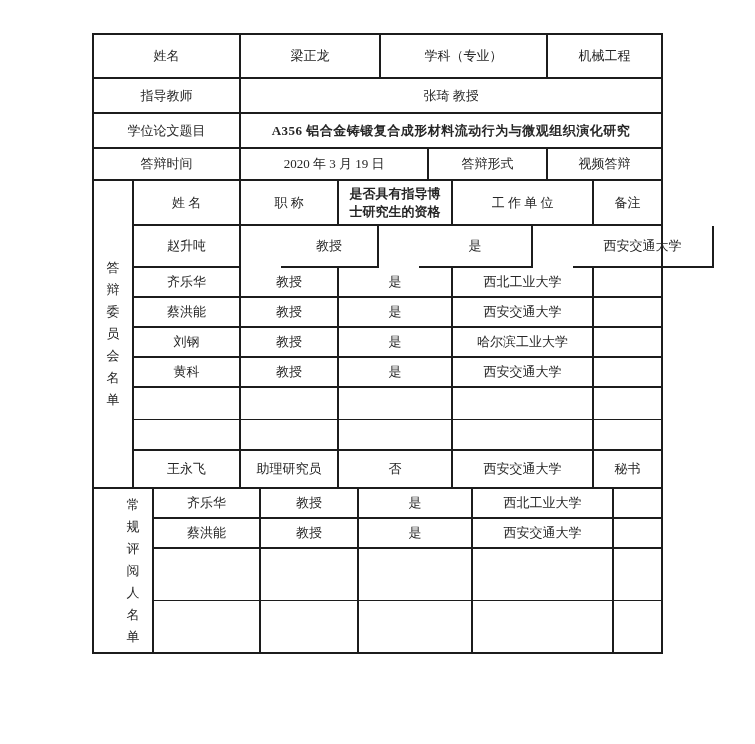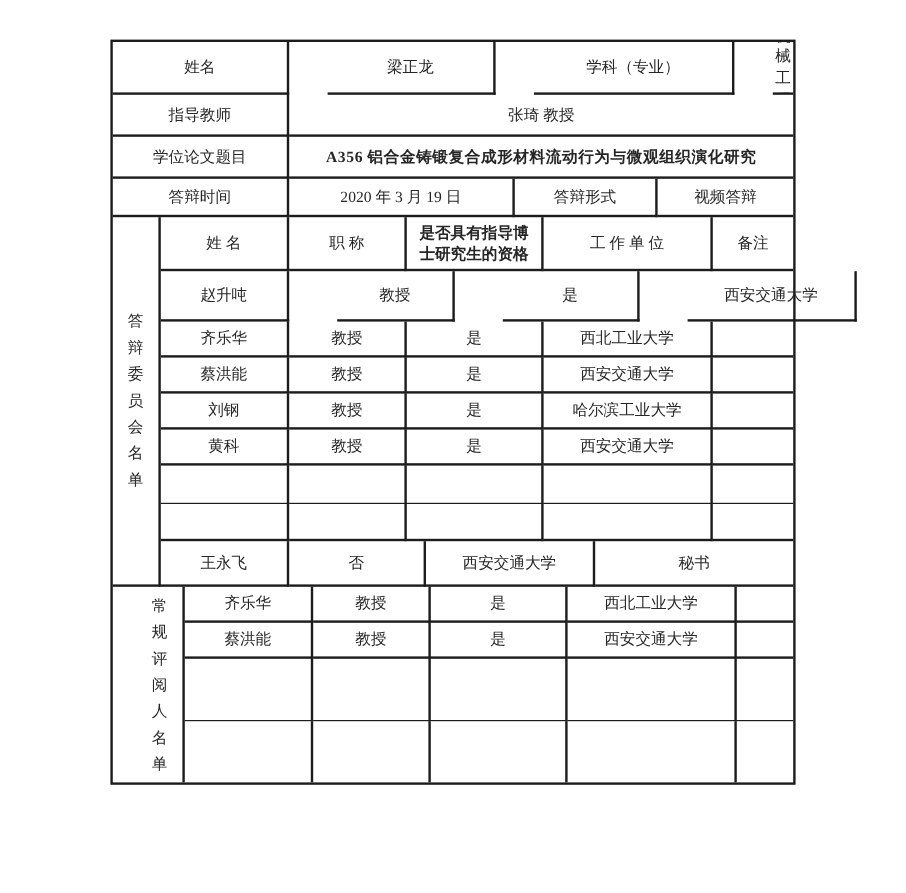--- a/index.html
+++ b/index.html
@@ -87,21 +87,21 @@
   .c-qual   { width: 114px; }
   .c-unit   { width: 141px; }
   
   .c-infolabel { width: 147px; }
   .c-r1v1 { width: 140px; }
   .c-r1l2 { width: 167px; }
   .c-r4v1 { width: 188px; }
   .c-r4l2 { width: 119px; }
   .qual-header { white-space: pre-line; font-weight: bold; }
   .thesis-title { font-weight: bold; letter-spacing: 0.5px; text-align: right; }
-  .h30 { height: 44px; gap: 32px; }
+  .h30 { height: 44px; }
   .h35 { height: 35px; }
   .h32 { height: 32px; }
   .h45 { height: 45px; }
   .h42 { height: 42px; gap: 40px; }
   .h43 { height: 30px; }
   .h31 { height: 31px; }
   .h38 { height: 38px; }
   .h52 { height: 52px; }
   .h51 { height: 51px; }
 </style>
@@ -193,20 +193,21 @@
       </div>
       <div class="row h31">
         <div class="cell c-name"></div>
         <div class="cell c-title"></div>
         <div class="cell c-qual"></div>
         <div class="cell c-unit"></div>
         <div class="cell last"></div>
       </div>
       <div class="row h38">
         <div class="cell c-name">王永飞</div>
+        <div class="cell c-title">助理研究员</div>
         <div class="cell c-qual">否</div>
         <div class="cell c-unit">西安交通大学</div>
         <div class="cell last">秘书</div>
       </div>
     </div>
   </div>
 
   <div class="section">
     <div class="vlabel no-bottom">
       <div class="vlabel-text">常规评阅人名单</div>

